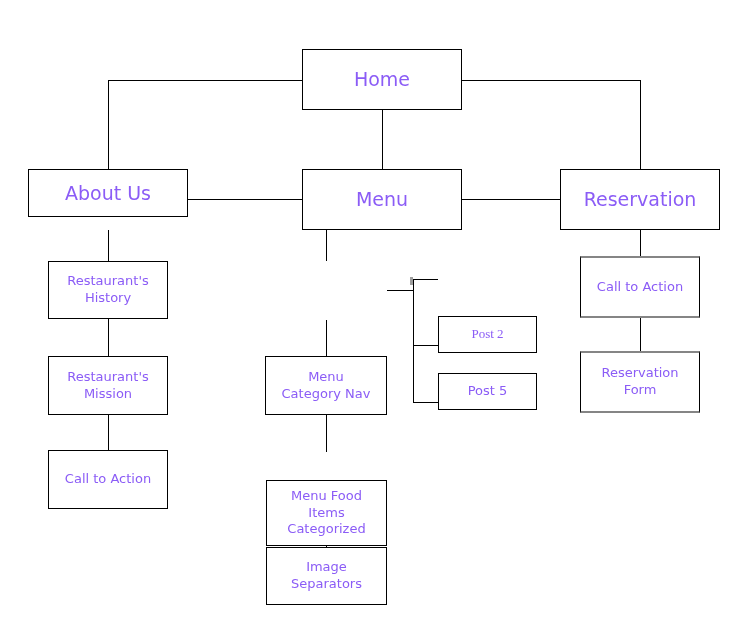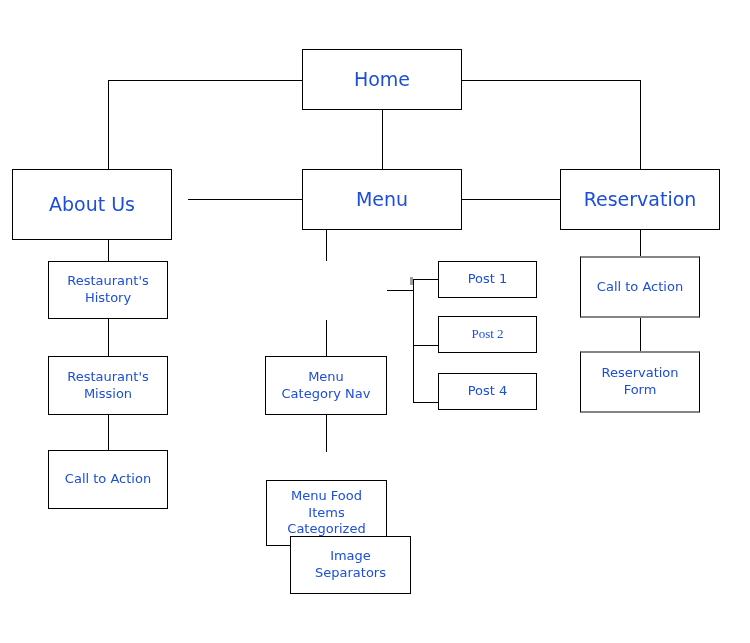--- a/index.html
+++ b/index.html
@@ -2,21 +2,21 @@
 <html><head>
 <meta charset="utf-8">
 <style>
   html, body { margin: 0; padding: 0; background: #ffffff; }
   #canvas {
     position: relative;
     width: 750px;
     height: 643px;
     background: #ffffff;
     font-family: "DejaVu Sans", "Liberation Sans", sans-serif;
-    color: #1d4ed8;
+    color: #8b5cf6;
     overflow: hidden;
   }
   .node {
     position: absolute;
     box-sizing: border-box;
     background: #ffffff;
     border: 1px solid #000000;
     display: flex;
     align-items: center;
     justify-content: center;
@@ -65,39 +65,38 @@
   <div class="edge" style="left:413px; top:279px; width:1px; height:124px;"></div>
   <div class="edge" style="left:413px; top:279px; width:25px; height:1px;"></div>
   <div class="edge" style="left:413px; top:345px; width:25px; height:1px;"></div>
   <div class="edge" style="left:413px; top:402px; width:25px; height:1px;"></div>
   <div class="artifact" style="left:410px; top:277px; width:3px; height:8px;"></div>
 
   <div class="edge" style="left:640px; top:230px; width:1px; height:26px;"></div>
   <div class="edge" style="left:640px; top:318px; width:1px; height:33px;"></div>
 
   <div class="node lg" style="left:302px; top:49px; width:160px; height:61px;">Home</div>
-  <div class="node lg" style="left:12px; top:169px; width:160px; height:71px;">About Us</div>
+  <div class="node lg" style="left:28px; top:169px; width:160px; height:48px;">About Us</div>
   <div class="node lg" style="left:302px; top:169px; width:160px; height:61px;">Menu</div>
   <div class="node lg" style="left:560px; top:169px; width:160px; height:61px;">Reservation</div>
 
   <div class="node" style="left:48px; top:261px; width:120px; height:58px;">Restaurant's
 History</div>
   <div class="node" style="left:48px; top:356px; width:120px; height:59px;">Restaurant's
 Mission</div>
   <div class="node" style="left:48px; top:450px; width:120px; height:59px;">Call to Action</div>
 
   <div class="node" style="left:265px; top:356px; width:122px; height:59px;">Menu
 Category Nav</div>
   <div class="node" style="left:266px; top:480px; width:121px; height:66px;">Menu Food
 Items
 Categorized</div>
-  <div class="node" style="left:266px; top:536px; width:121px; height:58px;margin-left:24px;">Image
+  <div class="node" style="left:266px; top:547px; width:121px; height:58px;">Image
 Separators</div>
 
-  <div class="node" style="left:438px; top:261px; width:99px; height:37px;">Post 1</div>
   <div class="node" style="left:438px; top:316px; width:99px; height:37px;font-family:Liberation Serif, serif;">Post 2</div>
-  <div class="node" style="left:438px; top:373px; width:99px; height:37px;">Post 4</div>
+  <div class="node" style="left:438px; top:373px; width:99px; height:37px;">Post 5</div>
 
   <div class="node gray-hborders" style="left:580px; top:256px; width:120px; height:62px;">Call to Action</div>
   <div class="node gray-hborders" style="left:580px; top:351px; width:120px; height:62px;">Reservation
 Form</div>
 
 </div>
 
 </body></html>

